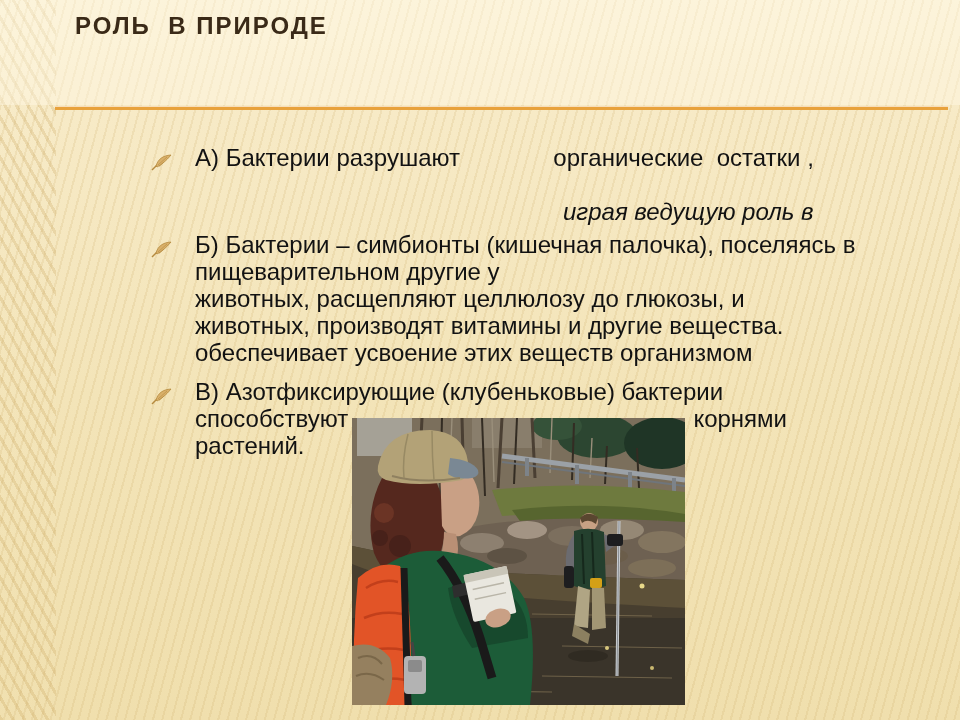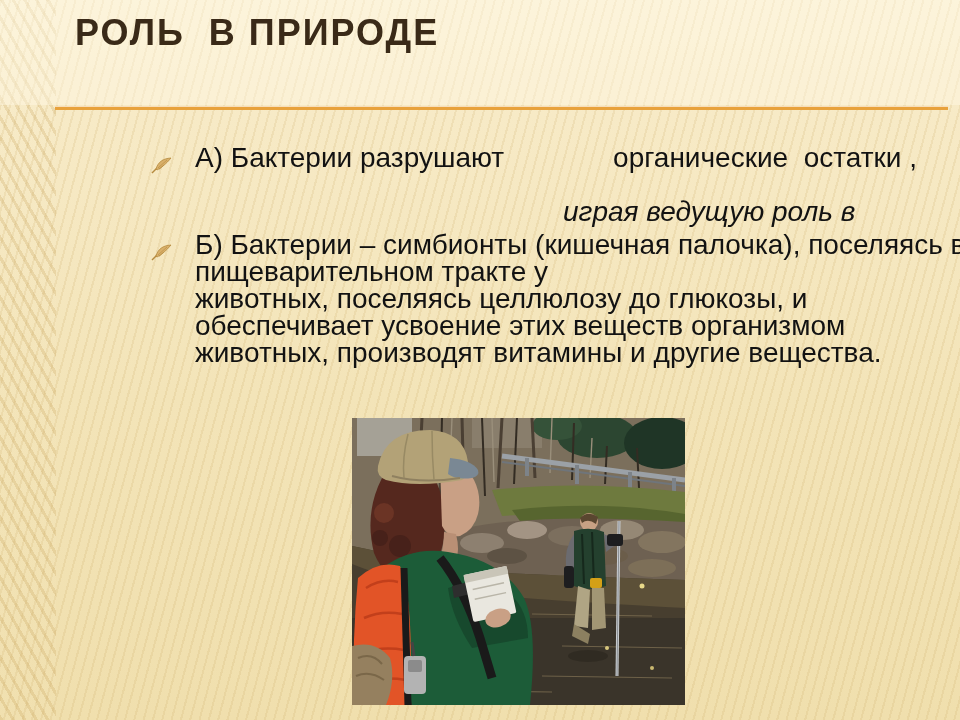--- a/index.html
+++ b/index.html
@@ -20,31 +20,31 @@
     background: repeating-linear-gradient(60deg,
       rgba(203,168,98,0.28) 0px, rgba(203,168,98,0.28) 3px,
       rgba(250,240,212,0.05) 3px, rgba(250,240,212,0.05) 10px);
   }
   .top-lighten {
     position: absolute; left: 0; top: 0; width: 960px; height: 105px;
     background: rgba(255,249,228,0.45);
   }
   .title {
     position: absolute; left: 75px; top: 12px;
-    font-size: 36px; font-weight: bold; letter-spacing: 2px;
+    font-size: 24px; font-weight: bold; letter-spacing: 2px;
     white-space: pre;
     text-shadow: 1px 1px 0 rgba(255,246,214,0.55);
   }
   .divider {
     position: absolute; left: 55px; top: 106px; width: 893px; height: 3px;
     border-top: 1px solid rgba(255,255,255,0.65);
   }
   .content {
     position: absolute; left: 150px; top: 144px; width: 760px;
-    font-size: 28px; color: #121212;
+    font-size: 24px; color: #121212;
   }
   .bullet { position: relative; padding-left: 45px; }
   .bullet-a { margin-bottom: 6px; }
   .bullet-b { margin-bottom: 12px; }
   .quill { position: absolute; left: 0; top: 6px; width: 22px; height: 18px; }
   .line { height: 27px; line-height: 27px; white-space: pre; }
   .line.indent { margin-left: 368px; font-style: italic; }
   .line.spacer { height: 27px; }
   .split-row { display: flex; width: 592px; justify-content: space-between; }
   .split-row span { white-space: pre; }
@@ -82,26 +82,41 @@
 
     <div class="bullet bullet-b">
       <span class="quill">
         <svg width="22" height="18" viewBox="0 0 22 18">
           <path d="M2 16 L7 11" stroke="#b58a3e" stroke-width="1.4" fill="none"></path>
           <path d="M6 12 C8 5 13 1.5 21 1 C16 7 11 11 7 13 Z" fill="#d9b06a" stroke="#b58a3e" stroke-width="0.8"></path>
           <path d="M8 11 L17 3 M9 12.5 L14 8" stroke="#b58a3e" stroke-width="0.6" fill="none"></path>
         </svg>
       </span>
       <div class="line">Б) Бактерии – симбионты (кишечная палочка), поселяясь в</div>
-      <div class="line">пищеварительном тракте у</div>
-      <div class="line">животных, поселяясь целлюлозу до глюкозы, и</div>
+      <div class="line">пищеварительном другие у</div>
+      <div class="line">животных, расщепляют целлюлозу до глюкозы, и</div>
+      <div class="line">животных, производят витамины и другие вещества.</div>
       <div class="line">обеспечивает усвоение этих веществ организмом</div>
-      <div class="line">животных, производят витамины и другие вещества.</div>
     </div>
 
+    <div class="bullet bullet-c">
+      <span class="quill">
+        <svg width="22" height="18" viewBox="0 0 22 18">
+          <path d="M2 16 L7 11" stroke="#b58a3e" stroke-width="1.4" fill="none"></path>
+          <path d="M6 12 C8 5 13 1.5 21 1 C16 7 11 11 7 13 Z" fill="#d9b06a" stroke="#b58a3e" stroke-width="0.8"></path>
+          <path d="M8 11 L17 3 M9 12.5 L14 8" stroke="#b58a3e" stroke-width="0.6" fill="none"></path>
+        </svg>
+      </span>
+      <div class="line">В) Азотфиксирующие (клубеньковые) бактерии</div>
+      <div class="line split-row">
+        <span>способствуют</span>
+        <span>корнями</span>
+      </div>
+      <div class="line">растений.</div>
+    </div>
   </div>
 
   <div class="photo" role="img" aria-label="Двое исследователей в лесном ручье: женщина в оранжевом жилете и кепке записывает в блокнот, мужчина в болотных сапогах берёт пробы воды шестом">
     <svg width="333" height="287" viewBox="0 0 333 287">
 
       <rect x="0" y="0" width="333" height="150" fill="#7b6f5c"></rect>
       <rect x="5" y="0" width="55" height="38" fill="#aaa69c" opacity="0.9"></rect>
       <rect x="120" y="0" width="70" height="30" fill="#8d8270" opacity="0.8"></rect>
 
       <ellipse cx="245" cy="18" rx="40" ry="22" fill="#2c4631"></ellipse>

